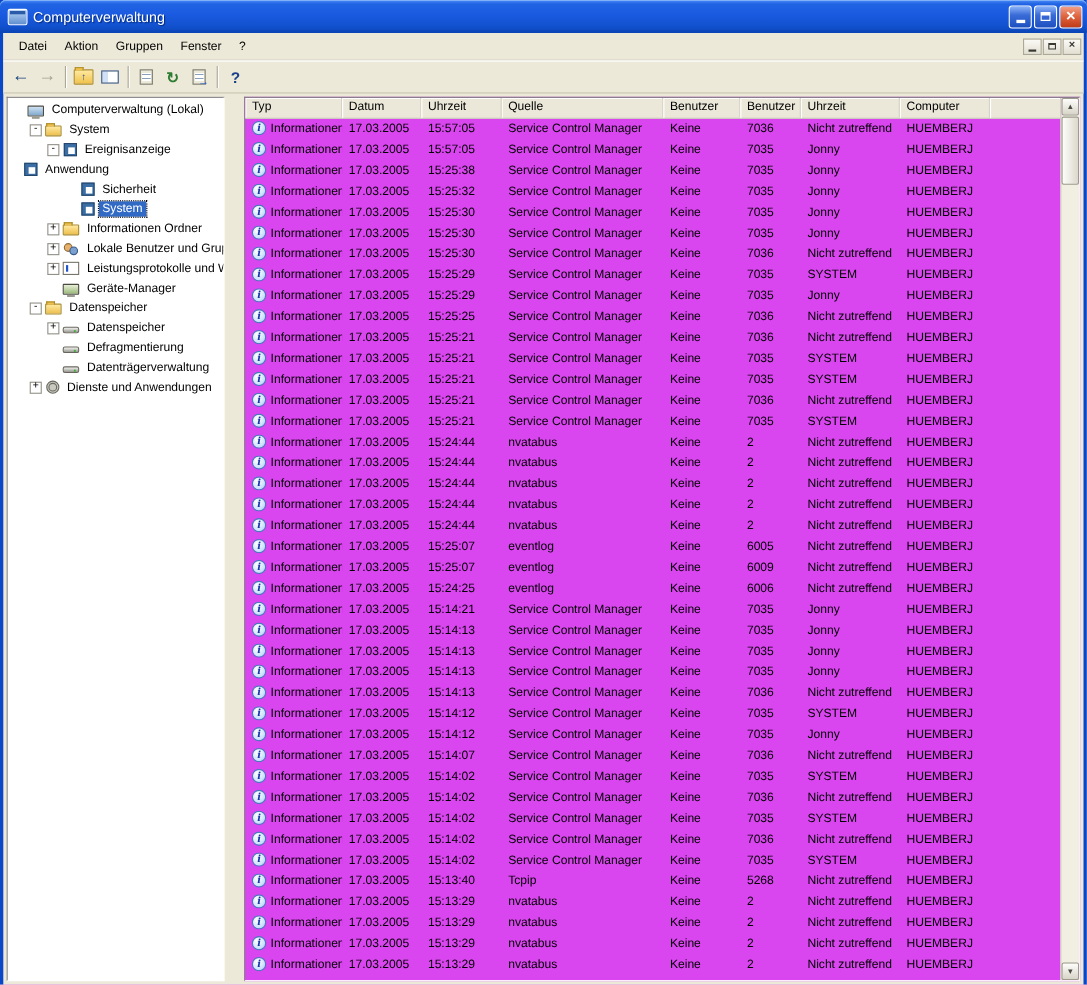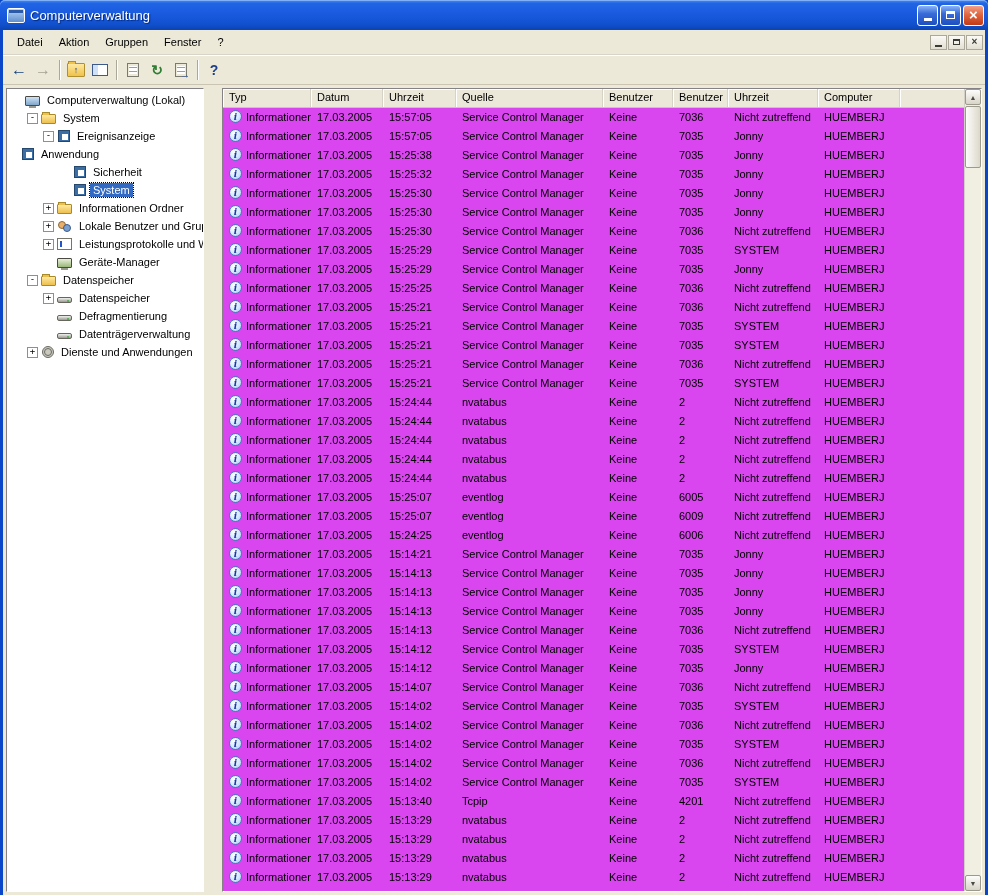--- a/index.html
+++ b/index.html
@@ -744,21 +744,21 @@
           </div>
           <div class="lv-row">
             <div class="cell">
               <span class="info-icon">i</span>
               <span>Informationen</span>
             </div>
             <div class="cell">17.03.2005</div>
             <div class="cell">15:13:40</div>
             <div class="cell">Tcpip</div>
             <div class="cell">Keine</div>
-            <div class="cell">4201</div>
+            <div class="cell">5268</div>
             <div class="cell">Nicht zutreffend</div>
             <div class="cell">HUEMBERJ</div>
           </div>
           <div class="lv-row">
             <div class="cell">
               <span class="info-icon">i</span>
               <span>Informationen</span>
             </div>
             <div class="cell">17.03.2005</div>
             <div class="cell">15:13:29</div>

